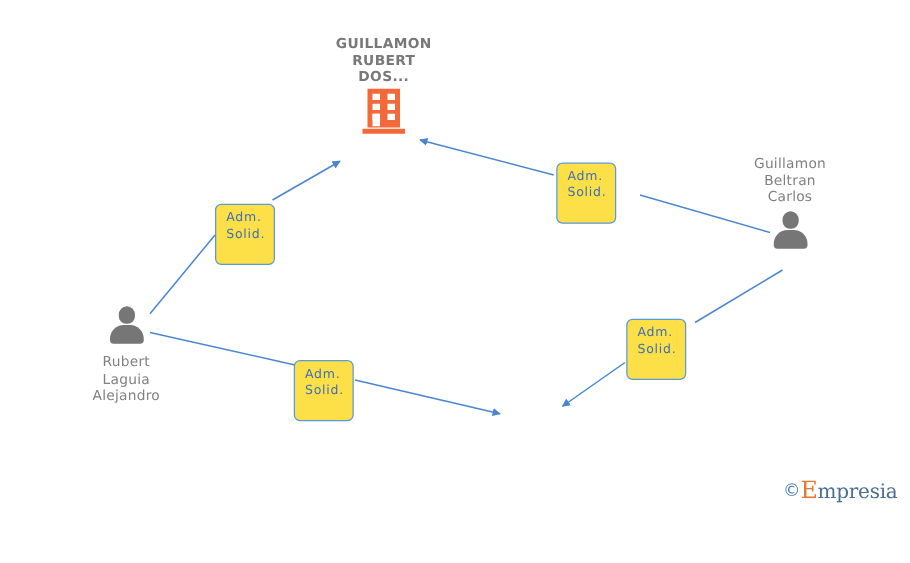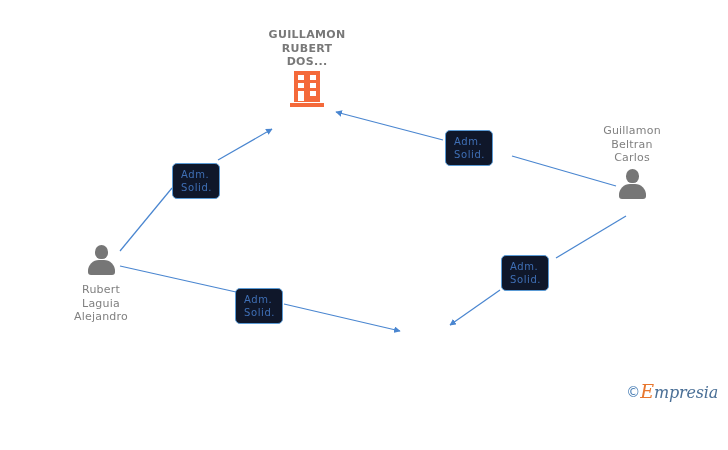--- a/index.html
+++ b/index.html
@@ -114,25 +114,25 @@
     height: 15px;
     background: #767676;
     border-radius: 11px 11px 3px 3px;
   }
 
   
   .edge-label {
     position: absolute;
     border: 1.5px solid #5b9bd5;
     border-radius: 5px;
-    background: #0f172a;
+    background: #fde047;
     color: #3f6fb5;
     font-size: 10px;
     line-height: 13px;
-    padding: 4px 7px 4px 8px;
+    padding: 4px 7px 17px 8px;
     text-align: left;
     white-space: pre-line;
     letter-spacing: 0.6px;
     box-sizing: border-box;
   }
 
   
   #watermark {
     position: absolute;
     right: 10px;
@@ -141,21 +141,20 @@
     line-height: 18px;
     white-space: nowrap;
   }
   #watermark .cmark {
     color: #4a7fb5;
     font-size: 14px;
     vertical-align: 1px;
   }
   #watermark .brand {
     font-family: "DejaVu Serif", serif;
-    font-style: italic;
     color: #4a6f96;
     font-size: 16px;
     letter-spacing: -0.2px;
   }
   #watermark .brand .cap {
     color: #e8772e;
     font-size: 19px;
   }
 </style>
 </head>

